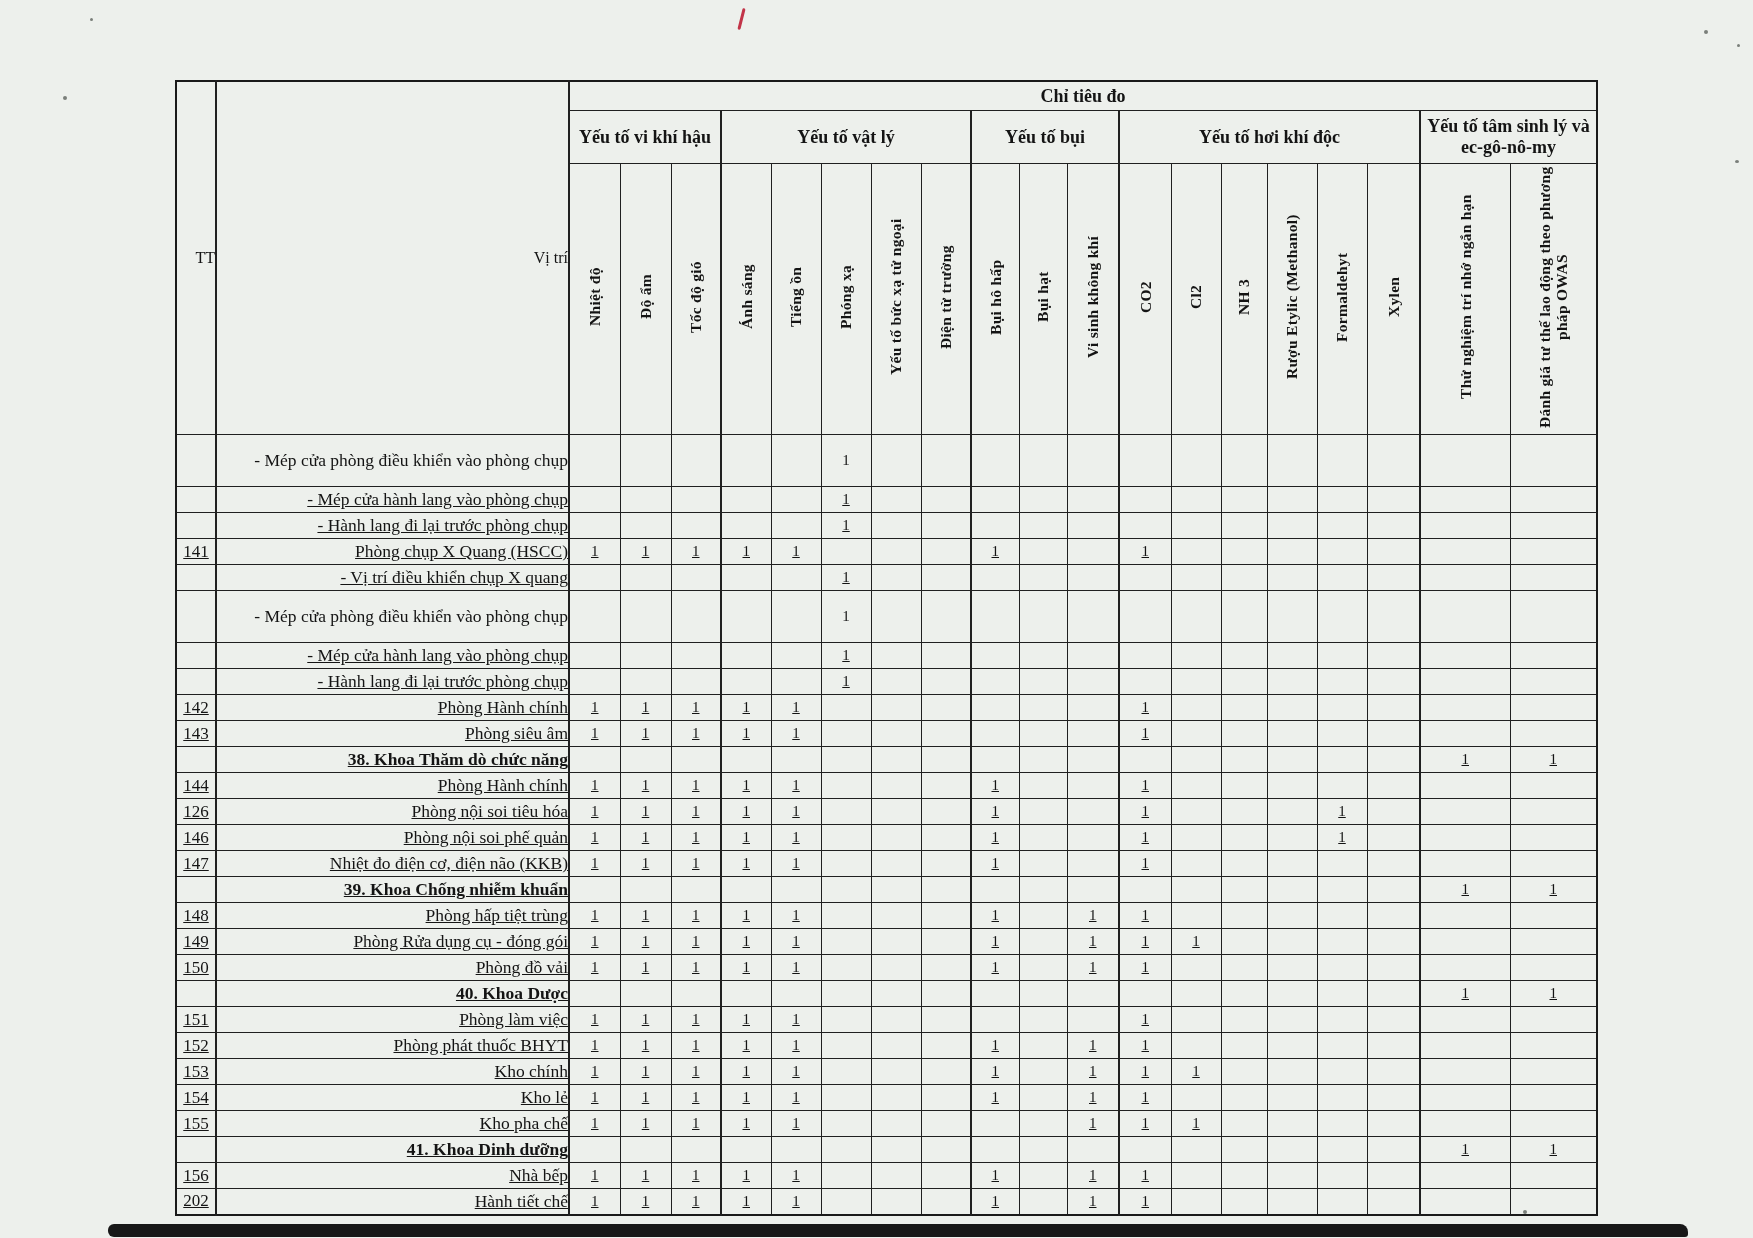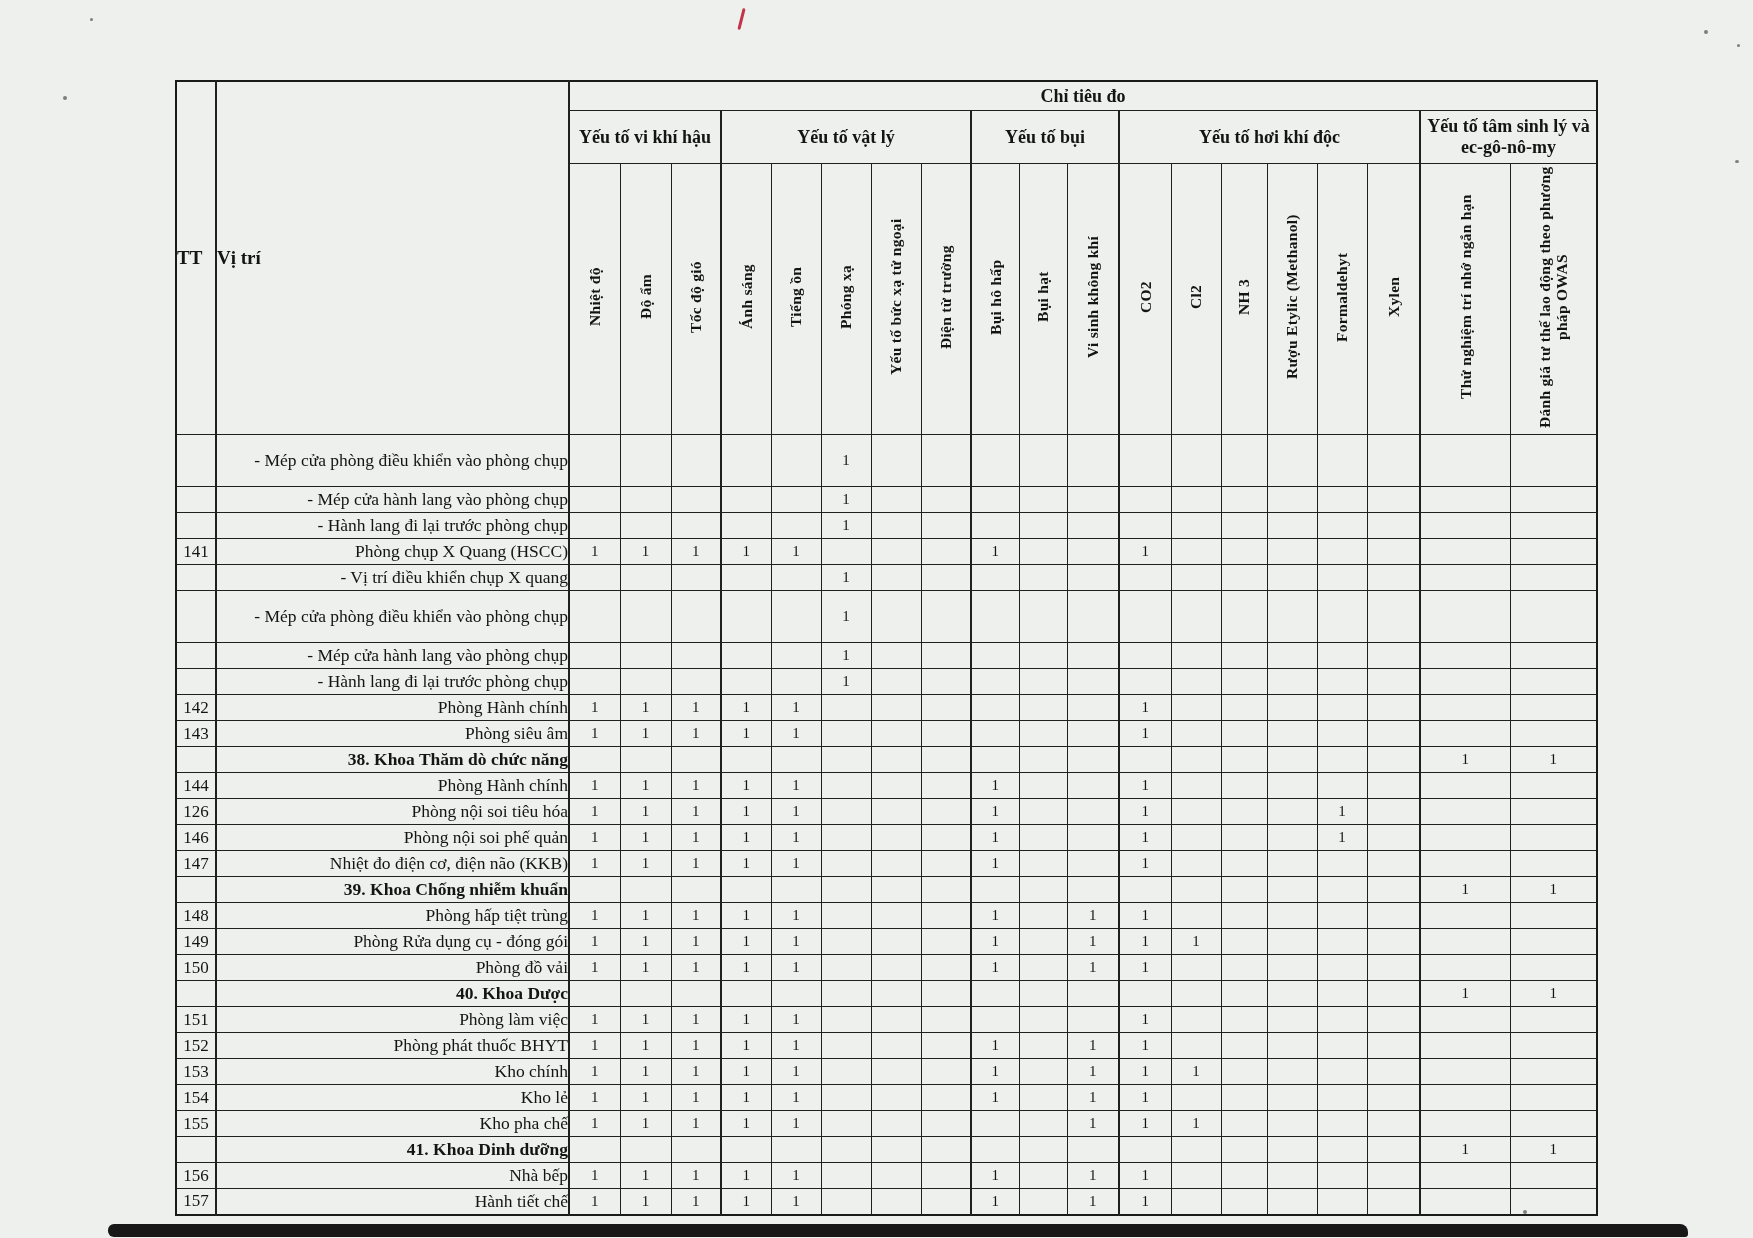--- a/index.html
+++ b/index.html
@@ -11,32 +11,32 @@
   }
   table.doc {
     position:absolute; left:175px; top:80px;
     border-collapse:collapse; table-layout:fixed;
   }
   table.doc th, table.doc td {
     border:1px solid #202020; padding:0; overflow:hidden;
     background:transparent;
   }
   table.doc { border:2px solid #1a1a1a; }
-  th.corner { font-size:19px; font-weight:bold; text-align:left; vertical-align:middle; }
+  th.corner { font-size:16px; font-weight:normal; text-align:right; vertical-align:middle; }
   th.band  { height:28px; font-size:18px; font-weight:bold; text-align:center; vertical-align:middle; }
   th.group { height:52px; font-size:18px; font-weight:bold; text-align:center; vertical-align:middle; line-height:1.15; }
   th.vcol  { height:270px; text-align:center; vertical-align:middle; }
   .gb { border-left-width:2px !important; }
   .vl {
     writing-mode:vertical-rl; transform:rotate(180deg);
     display:inline-block; max-height:262px; height:262px;
     font-weight:bold; font-size:15.5px; line-height:1.12;
     text-align:center; letter-spacing:.3px; white-space:normal;
   }
-  tr.r  { height:26px; }
+  tr.r  { height:26px;text-decoration:underline; }
   tr.r2 { height:52px; }
   td.tt { text-align:center; font-size:17px; }
   td.loc { text-align:right; font-size:17.5px; padding:0 4px 0 6px; line-height:1.1; }
   tr.section td.loc { font-weight:bold;margin-top:44px; }
   td.v { text-align:center; font-size:15px; font-family:"Liberation Serif","DejaVu Serif",serif; }
   
   .scan-bar { position:absolute; left:108px; top:1224px; width:1580px; height:13px;
               background:#181818; border-radius:6px 8px 3px 6px; }
   .pen-mark { position:absolute; left:740px; top:8px; width:3px; height:22px;
               background:#c23448; transform:rotate(14deg); border-radius:2px; }
@@ -722,21 +722,21 @@
           <td class="v gb">1</td>
           <td class="v"></td>
           <td class="v"></td>
           <td class="v"></td>
           <td class="v"></td>
           <td class="v"></td>
           <td class="v gb"></td>
           <td class="v"></td>
         </tr>
         <tr class="r">
-          <td class="tt">157</td>
+          <td class="tt">202</td>
           <td class="loc gb">Hành tiết chế</td>
           <td class="v gb">1</td>
           <td class="v">1</td>
           <td class="v">1</td>
           <td class="v gb">1</td>
           <td class="v">1</td>
           <td class="v"></td>
           <td class="v"></td>
           <td class="v"></td>
           <td class="v gb">1</td>

